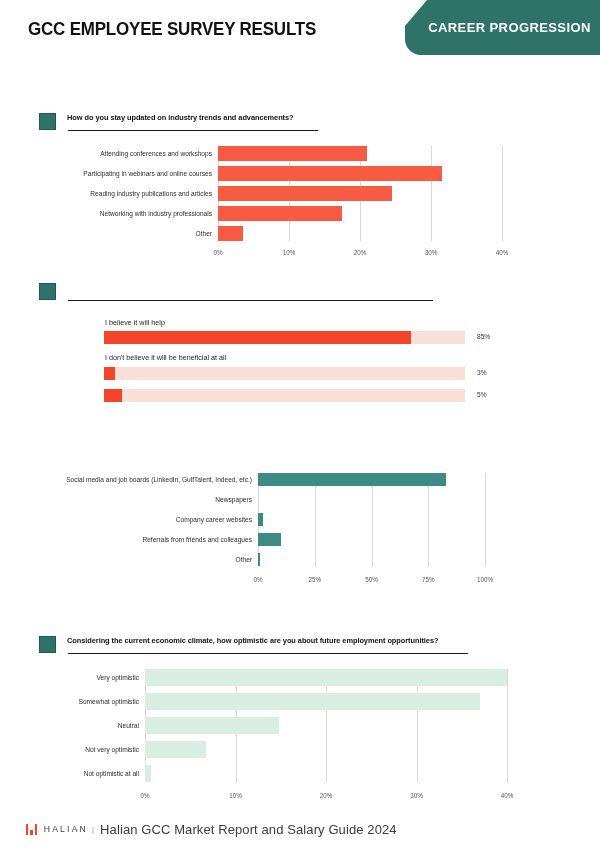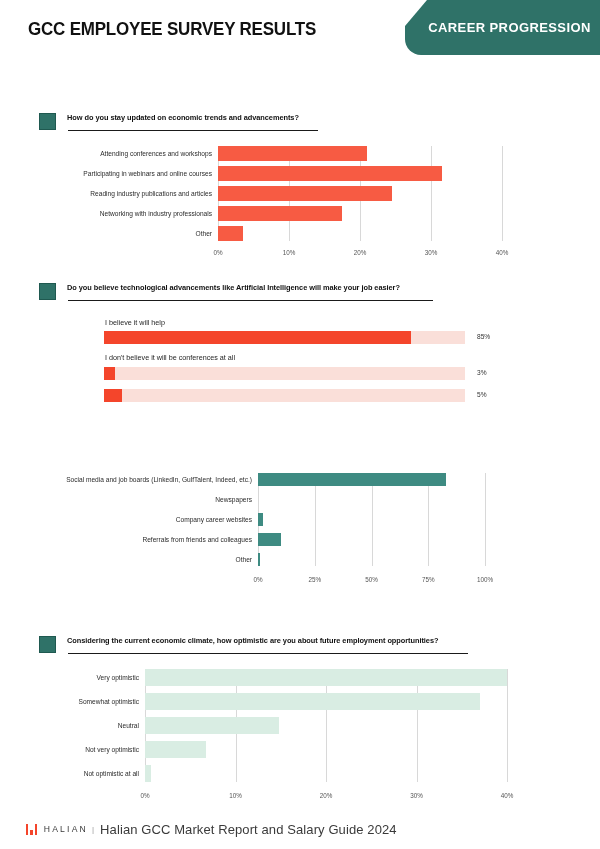--- a/index.html
+++ b/index.html
@@ -112,21 +112,21 @@
   <div class="header">
     <div class="page-title">GCC EMPLOYEE SURVEY RESULTS</div>
     <div class="badge">
       <span class="badge-label">CAREER PROGRESSION</span>
     </div>
   </div>
 
   <div class="section" style="top:112px;">
     <div class="sec-head">
       <div class="bullet"></div>
-      <div class="sec-question">How do you stay updated on economic trends and advancements?</div>
+      <div class="sec-question">How do you stay updated on industry trends and advancements?</div>
       <div class="sec-rule" id="rule1" style="width: 250px;"></div>
     </div>
     <div class="chart" id="chart1" style="margin-top: 8px; padding-left: 68px; padding-right: 98px;">
         <div style="position: relative;">
           <div class="gridlines" style="left: 150px;">
             <div class="gridline" style="left: 0%;"></div>
             <div class="gridline" style="left: 25%;"></div>
             <div class="gridline" style="left: 50%;"></div>
             <div class="gridline" style="left: 75%;"></div>
             <div class="gridline" style="left: 100%;"></div>
@@ -170,33 +170,32 @@
             <span class="axis-tick" style="left: 75%;">30%</span>
             <span class="axis-tick" style="left: 100%;">40%</span>
           </div>
         </div>
       </div>
   </div>
 
   <div class="section" style="top:282px;">
     <div class="sec-head">
       <div class="bullet"></div>
-      <div class="sec-question">Do you believe technological advancements like Artificial Intelligence will make your job easier?</div>
       <div class="sec-rule" id="rule2" style="width: 365px;"></div>
     </div>
     <div class="chart" id="chart2" style="margin-top:10px; padding-left:104px; padding-right:135px;">
         <div class="s2-row">
           <div class="s2-label">I believe it will help</div>
           <div class="s2-track" style="background: rgb(250, 223, 217);">
             <div class="s2-fill" style="width: 85%; background: rgb(244, 69, 43);"></div>
             <span class="s2-pct">85%</span>
           </div>
         </div>
         <div class="s2-row">
-          <div class="s2-label">I don't believe it will be conferences at all</div>
+          <div class="s2-label">I don't believe it will be beneficial at all</div>
           <div class="s2-track" style="background: rgb(250, 223, 217);">
             <div class="s2-fill" style="width: 3%; background: rgb(244, 69, 43);"></div>
             <span class="s2-pct">3%</span>
           </div>
         </div>
         <div class="s2-row">
           <div class="s2-track" style="background: rgb(250, 223, 217);">
             <div class="s2-fill" style="width: 5%; background: rgb(244, 69, 43);"></div>
             <span class="s2-pct">5%</span>
           </div>

